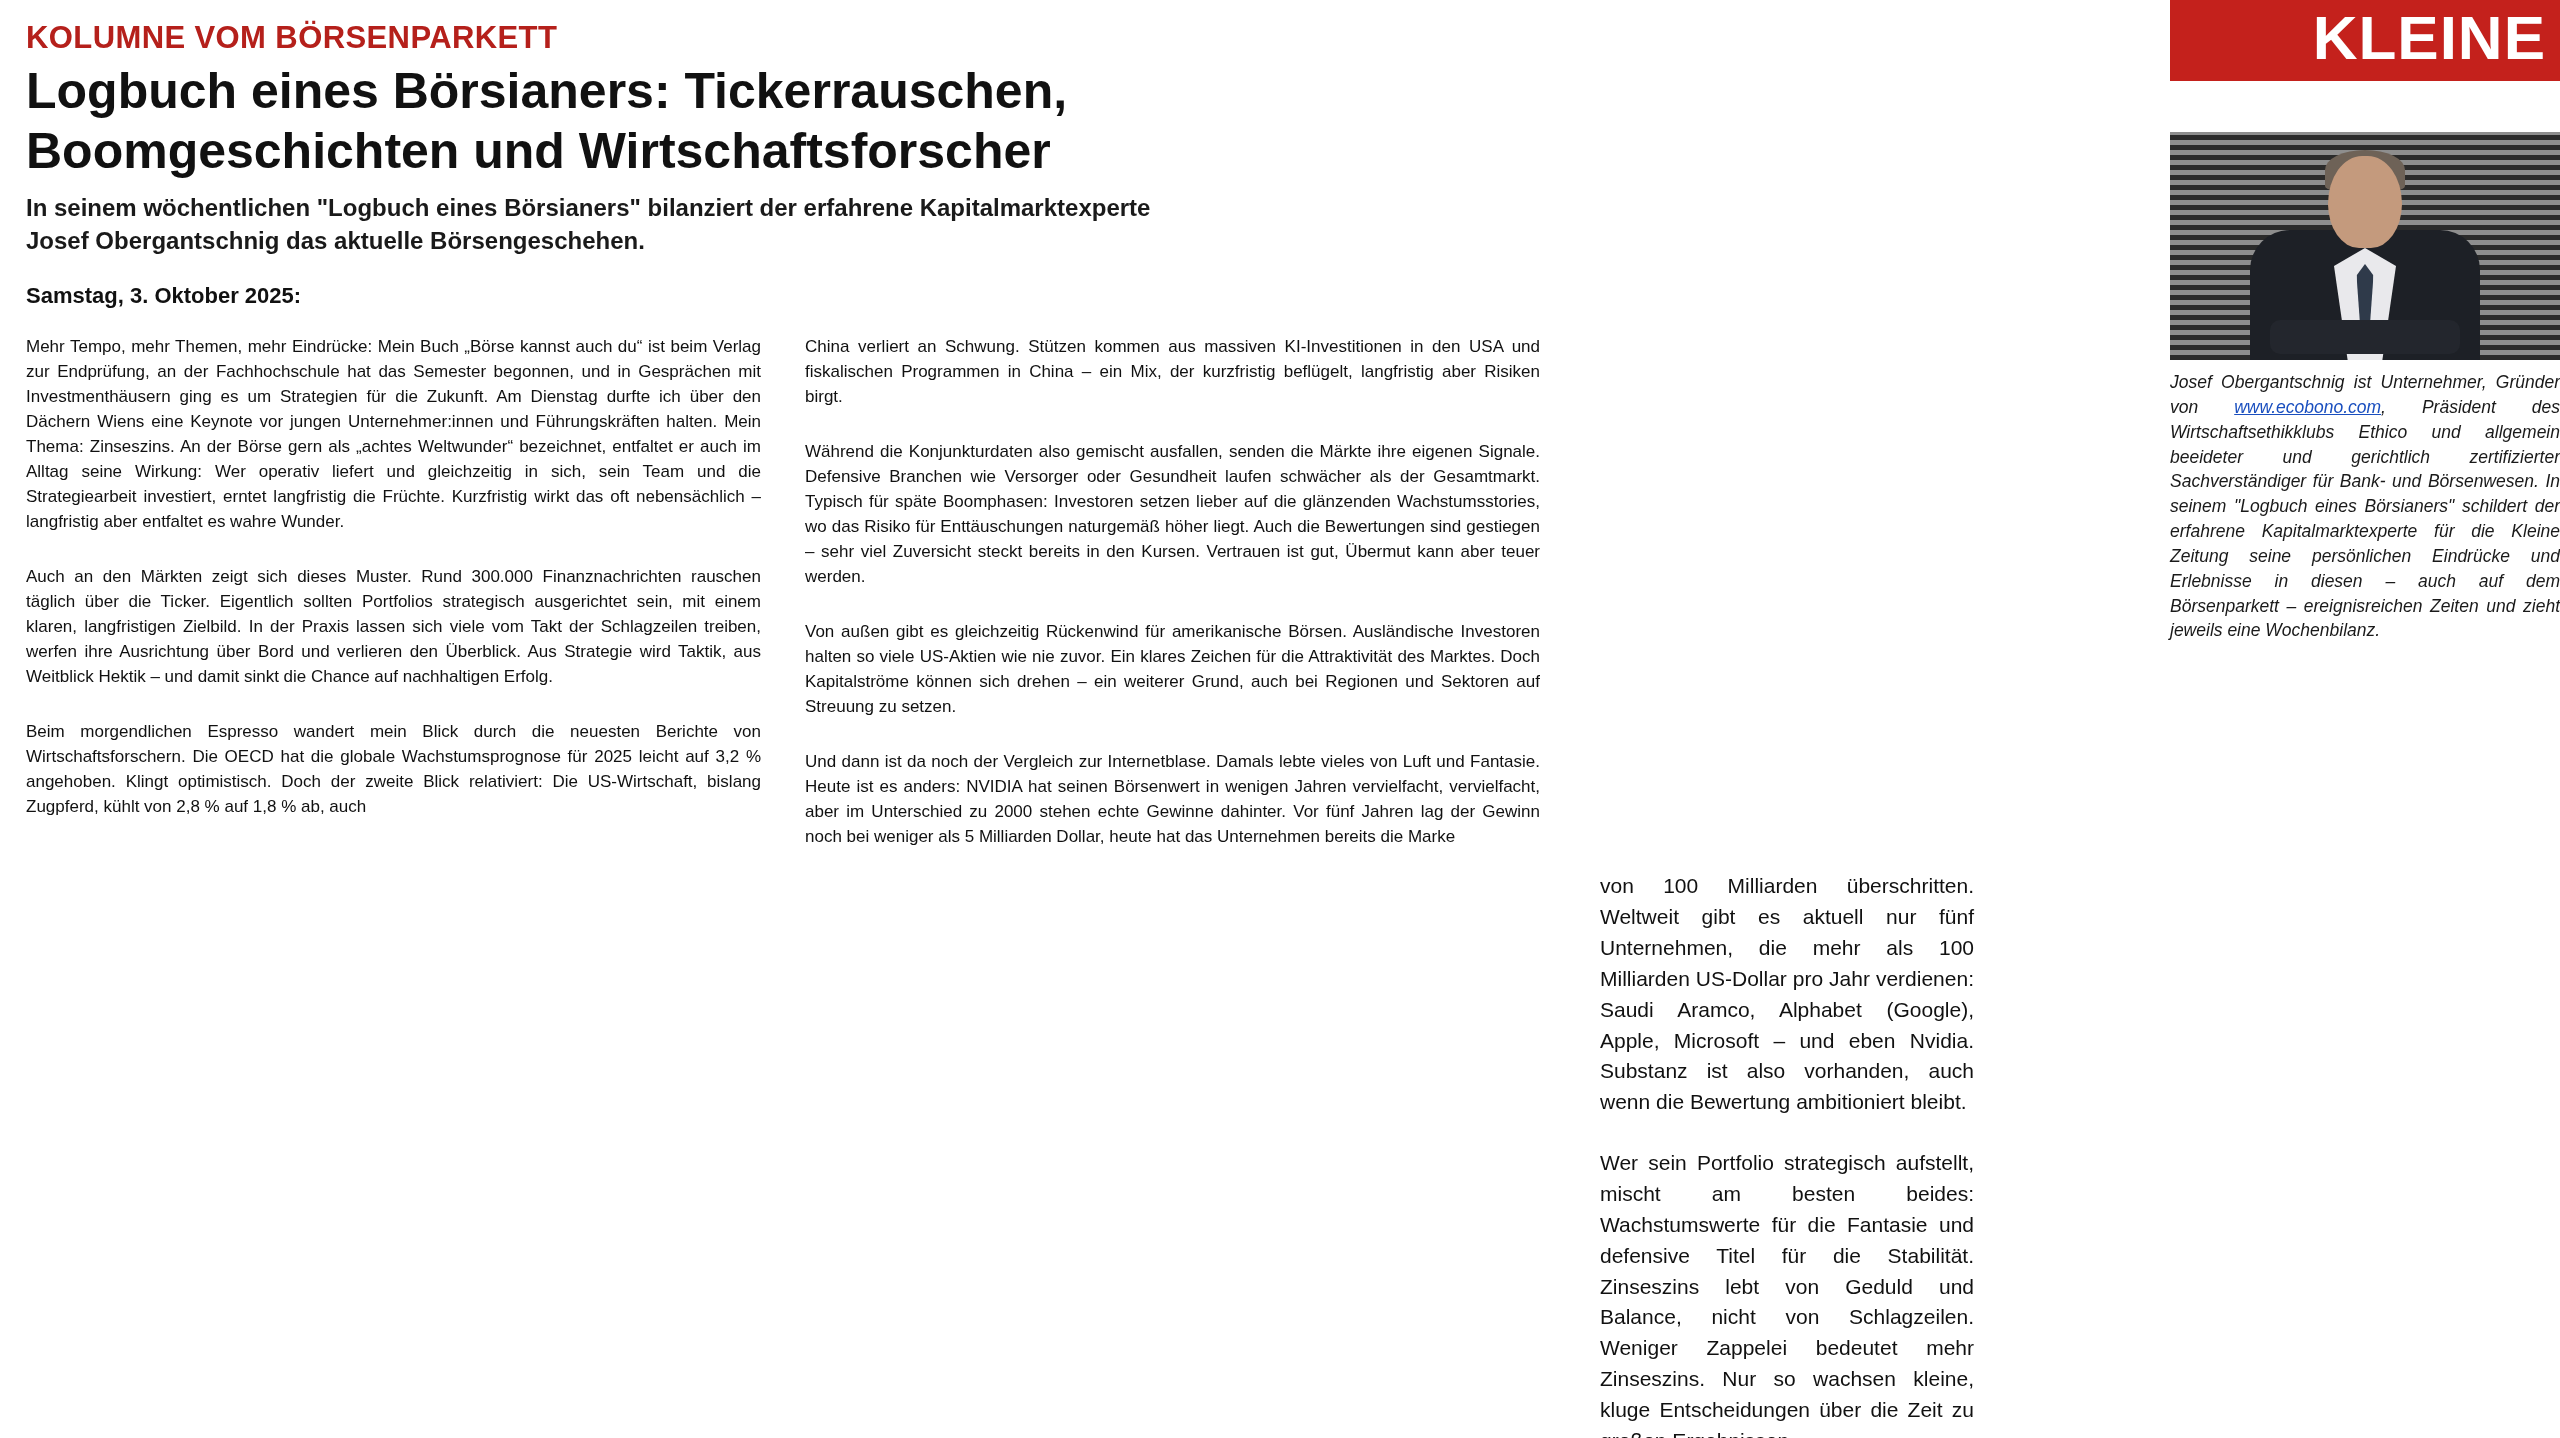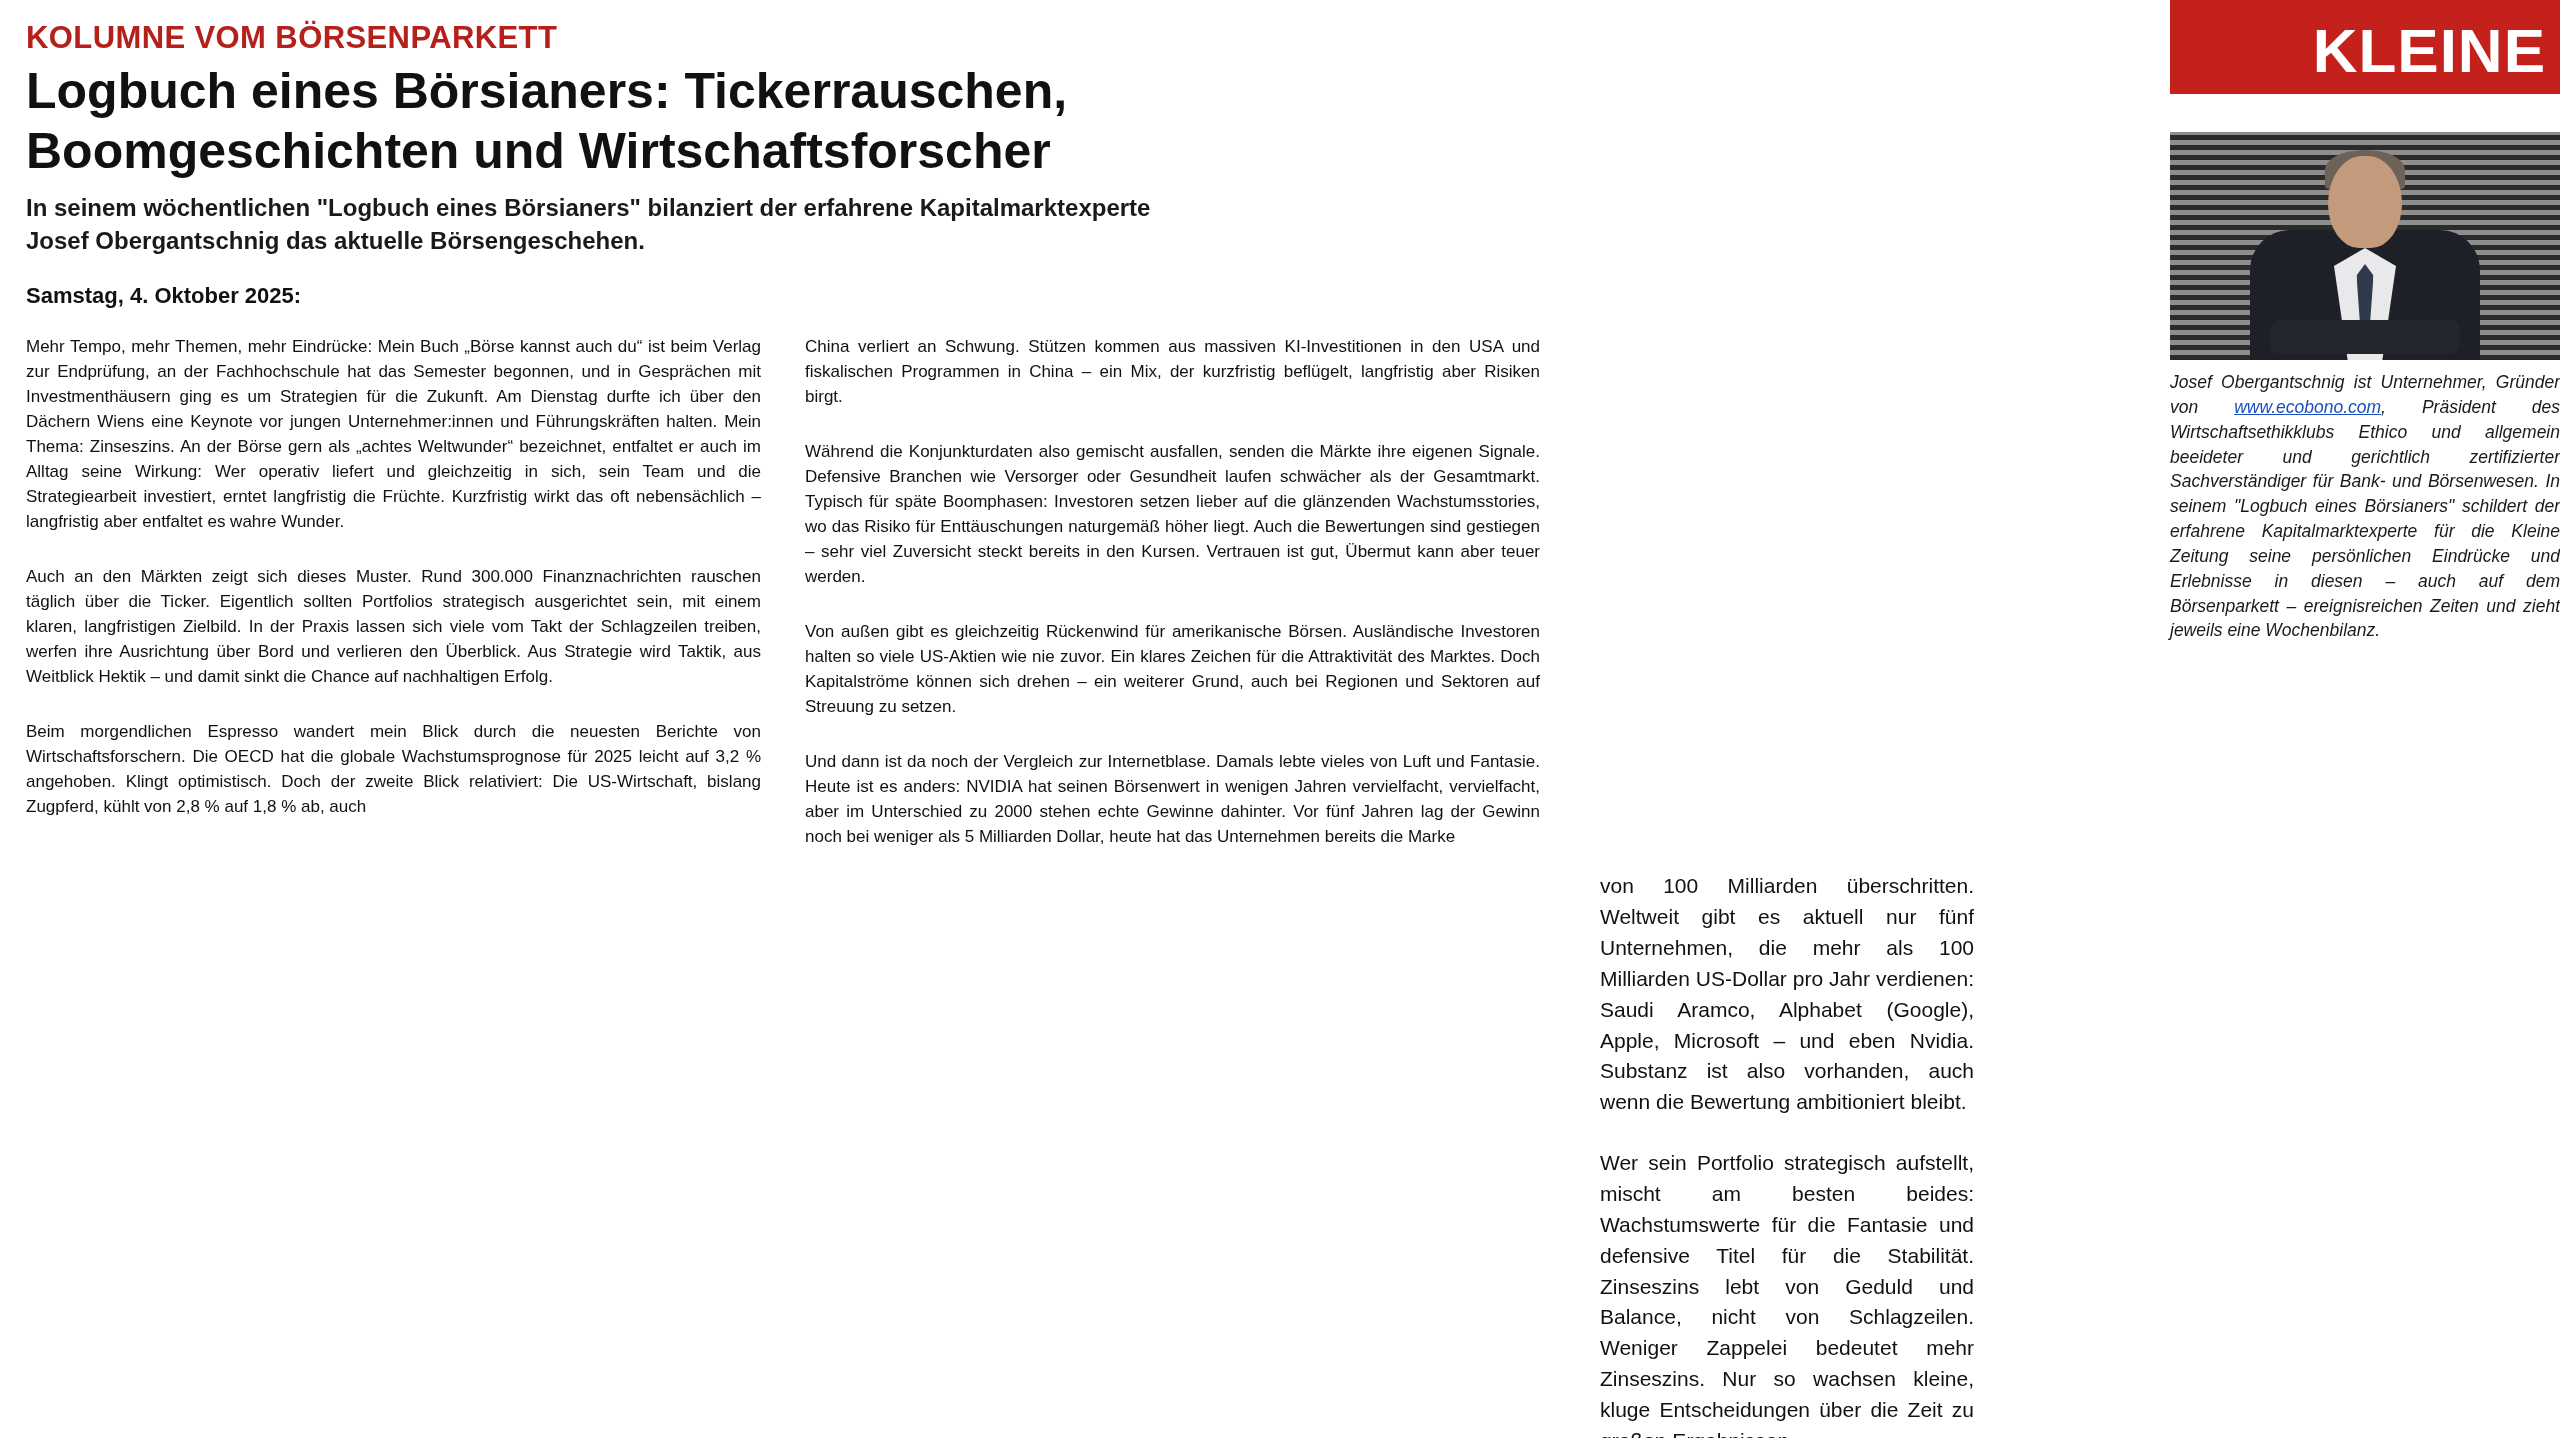--- a/index.html
+++ b/index.html
@@ -60,21 +60,21 @@
   }
 
   
   .logo {
     position: absolute;
     top: 0px;
     right: 0px;
     width: 390px;
     background: #c4211c;
     color: #ffffff;
-    padding: 19px 14px 12px 14px;
+    padding: 6px 14px 12px 14px;
     box-sizing: border-box;
     text-align: right;
   }
   .logo-line1 {
     font-size: 62px;
     font-weight: bold;
     letter-spacing: 1px;
     line-height: 1.02;
     display: block;
   }
@@ -212,21 +212,21 @@
 </style>
 </head>
 <body>
 
 <div class="page">
 
   <div class="header">
     <div class="kicker">KOLUMNE VOM BÖRSENPARKETT</div>
     <h1 class="headline">Logbuch eines Börsianers: Tickerrauschen, Boomgeschichten und Wirtschaftsforscher</h1>
     <div class="standfirst">In seinem wöchentlichen "Logbuch eines Börsianers" bilanziert der erfahrene Kapitalmarktexperte Josef Obergantschnig das aktuelle Börsengeschehen.</div>
-    <div class="dateline">Samstag, 4. Oktober 2025:</div>
+    <div class="dateline">Samstag, 3. Oktober 2025:</div>
   </div>
 
   <div class="logo">
     <span class="logo-line1">KLEINE</span>
   </div>
 
   <div class="portrait-wrap">
     <div class="portrait">
       <div class="figure-body"></div>
       <div class="figure-shirt"></div>

